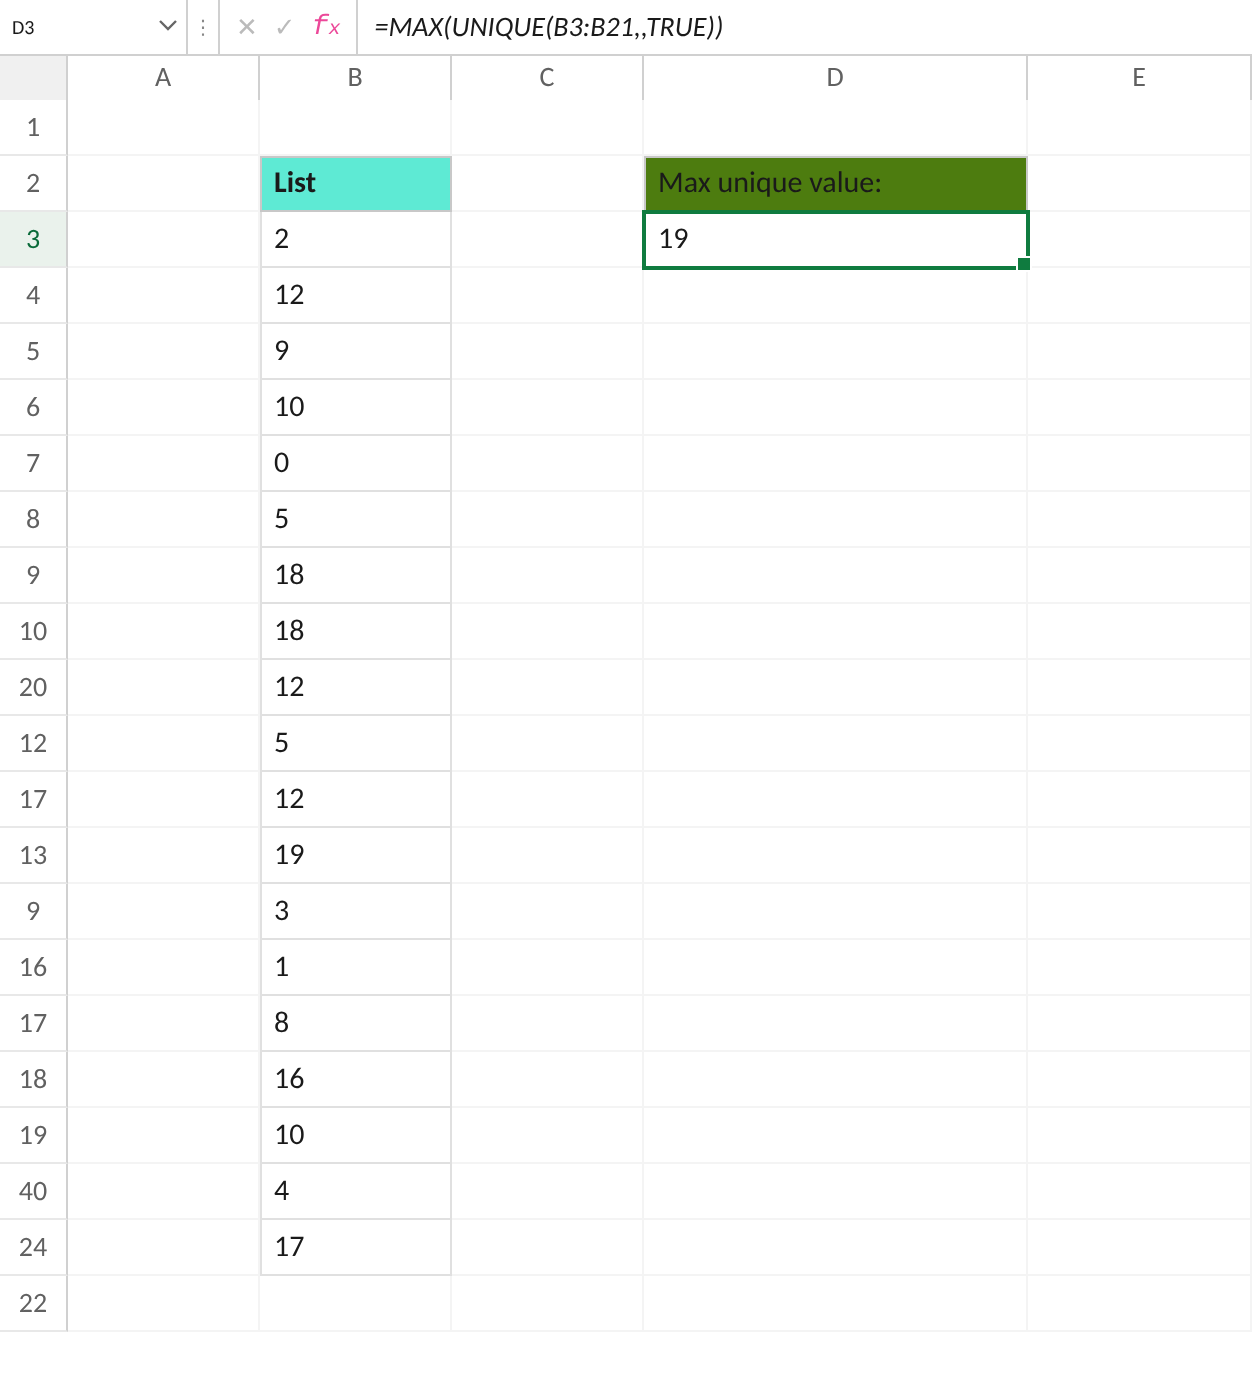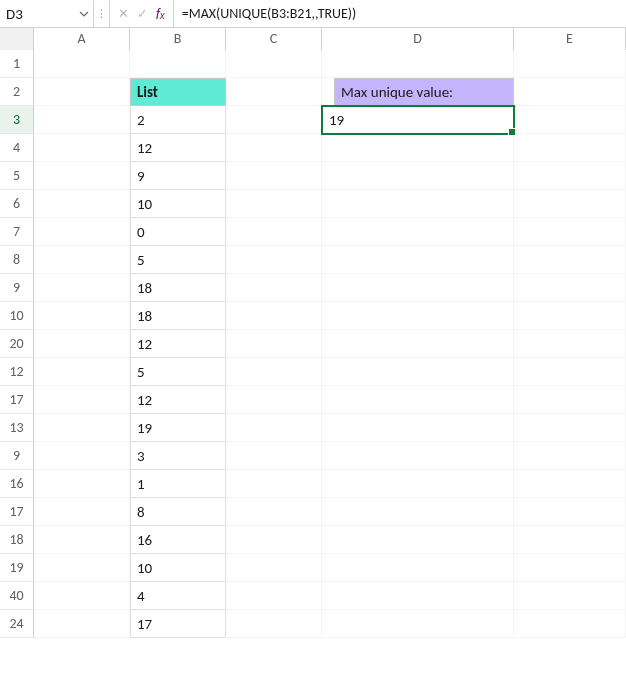--- a/index.html
+++ b/index.html
@@ -18,21 +18,21 @@
     height: 28px;
     border-bottom: 1px solid #d0d0d0;
     background: #ffffff;
   }
   .name-box {
     width: 94px;
     display: flex;
     align-items: center;
     padding: 0 6px;
     border-right: 1px solid #d0d0d0;
-    font-size: 15px;
+    font-size: 10px;
     position: relative;
   }
   .name-box .chev {
     position: absolute;
     right: 4px;
     top: 50%;
     transform: translateY(-50%);
     color: #666;
     pointer-events: none;
   }
@@ -47,32 +47,33 @@
   }
   .fx-group {
     display:flex;
     align-items:center;
     gap:8px;
     padding: 0 8px;
     border-right: 1px solid #d0d0d0;
     color:#bbb;
   }
   .fx-group .fx {
-    color: #701a75;
+    color: #ec4899;
     font-style: italic;
-    font-family: Liberation Sans, sans-serif;
+    font-family: Liberation Mono, monospace;
     font-size: 14px;
   }
   .fx-group .cancel, .fx-group .confirm { font-size:13px; }
   .formula-input {
     flex: 1;
     display: flex;
     align-items: center;
     padding: 0 8px;
     font-size: 14px;
+    font-style: italic;
   }
   .grid {
     position: relative;
   }
   .col-headers {
     display: grid;
     grid-template-columns: 34px 96px 96px 96px 192px 112px;
     height: 22px;
     background: #ffffff;
   }
@@ -115,23 +116,22 @@
     padding: 0 6px;
     background:#ffffff;
     font-size:15px;
   }
   .list-header {
     background:#5eead4;
     font-weight:bold;
     border:1px solid #c8c8c8;
   }
   .max-header {
-    background:#c4b5fd;
+    background:#4d7c0f;
     border:1px solid #c8c8c8;
-    margin-left:12px;
   }
   .data-cell {
     border:1px solid #e0e0e0;
     border-top:none;
   }
   .sel-cell {
     outline: 2px solid #0f7b3f;
     outline-offset: -1px;
     position:relative;
     z-index:2;
@@ -343,14 +343,22 @@
         <div class="cell"></div>
       </div>
       <div class="row">
         <div class="row-h">24</div>
         <div class="cell"></div>
         <div class="cell data-cell">17</div>
         <div class="cell"></div>
         <div class="cell"></div>
         <div class="cell"></div>
       </div>
+      <div class="row">
+        <div class="row-h">22</div>
+        <div class="cell"></div>
+        <div class="cell"></div>
+        <div class="cell"></div>
+        <div class="cell"></div>
+        <div class="cell"></div>
+      </div>
     </div>
 </div>
 
 </body></html>

